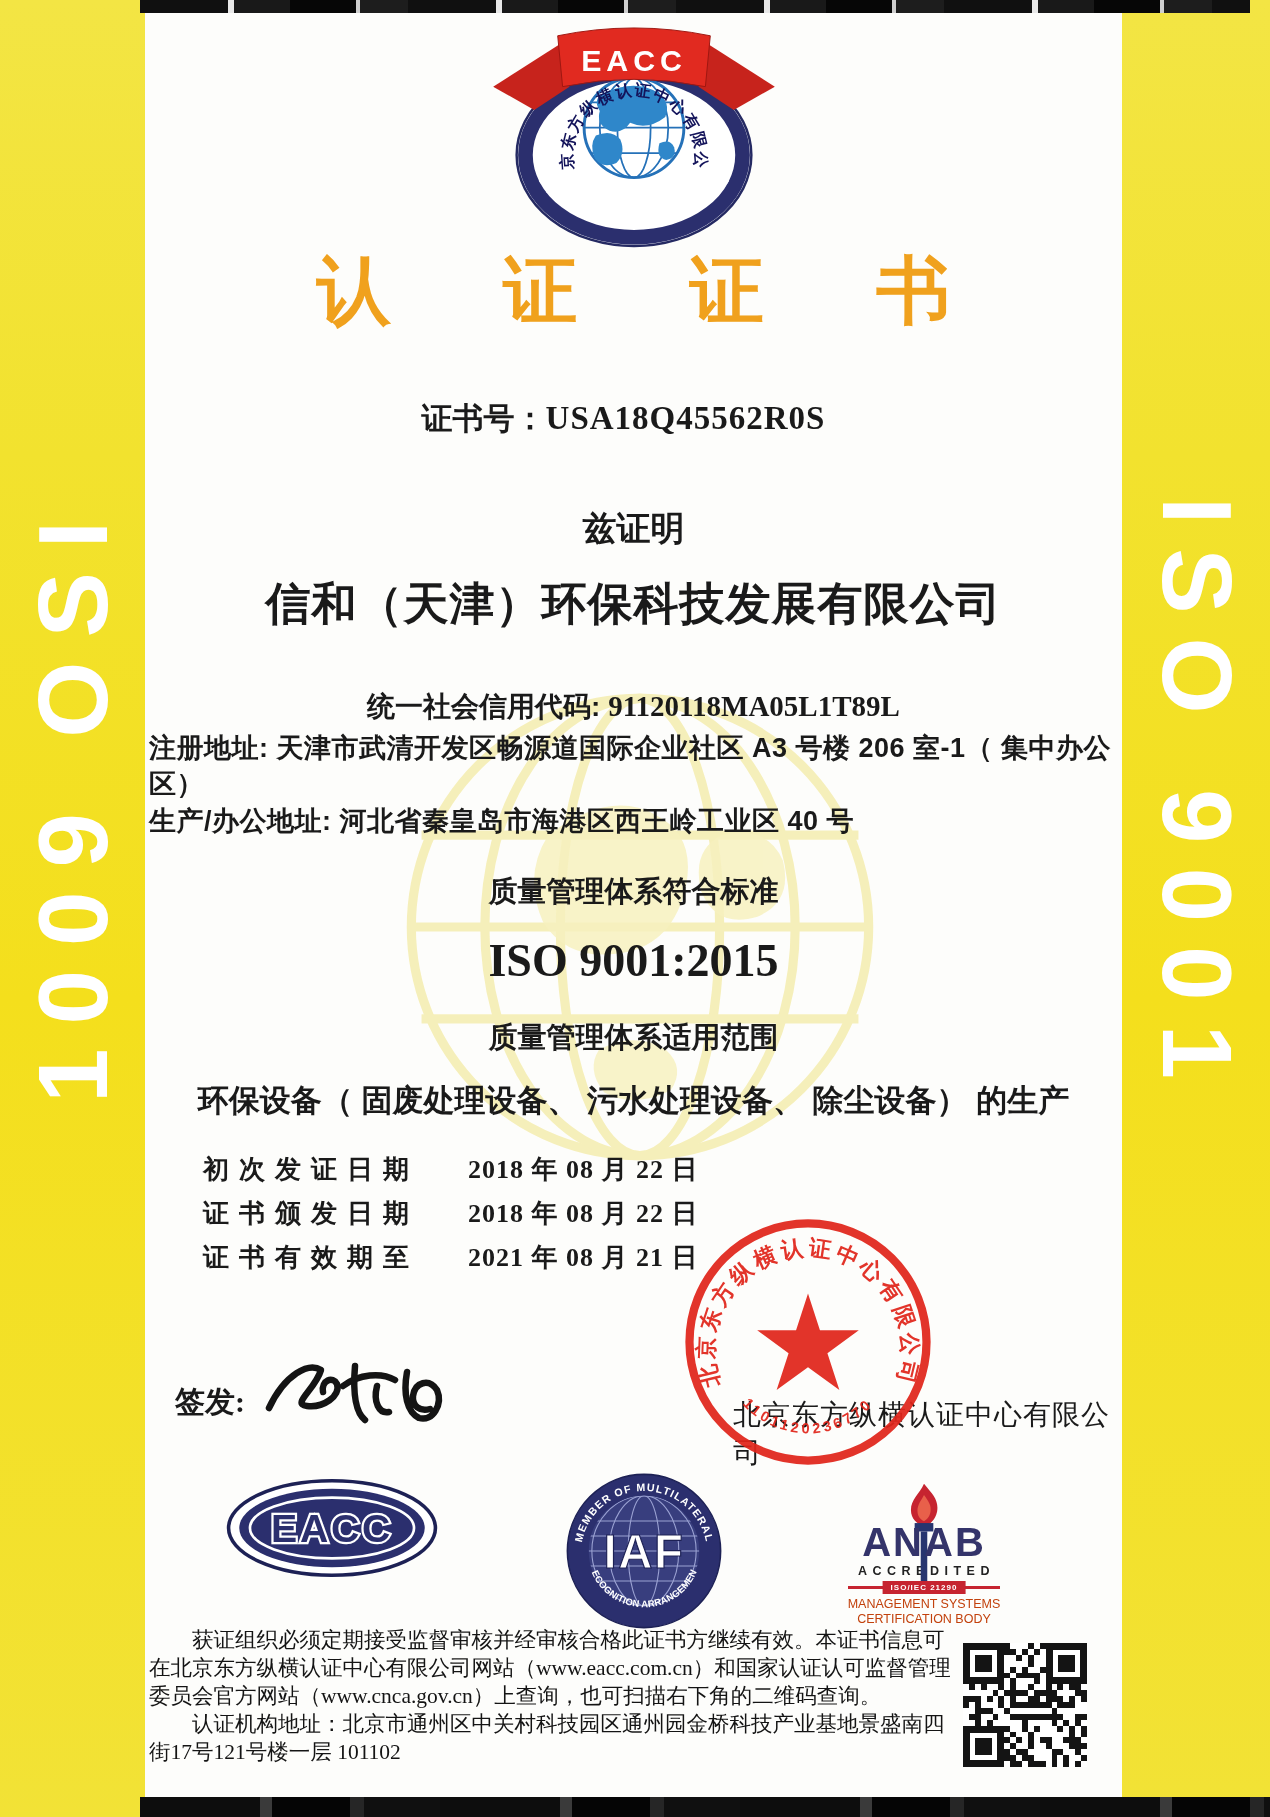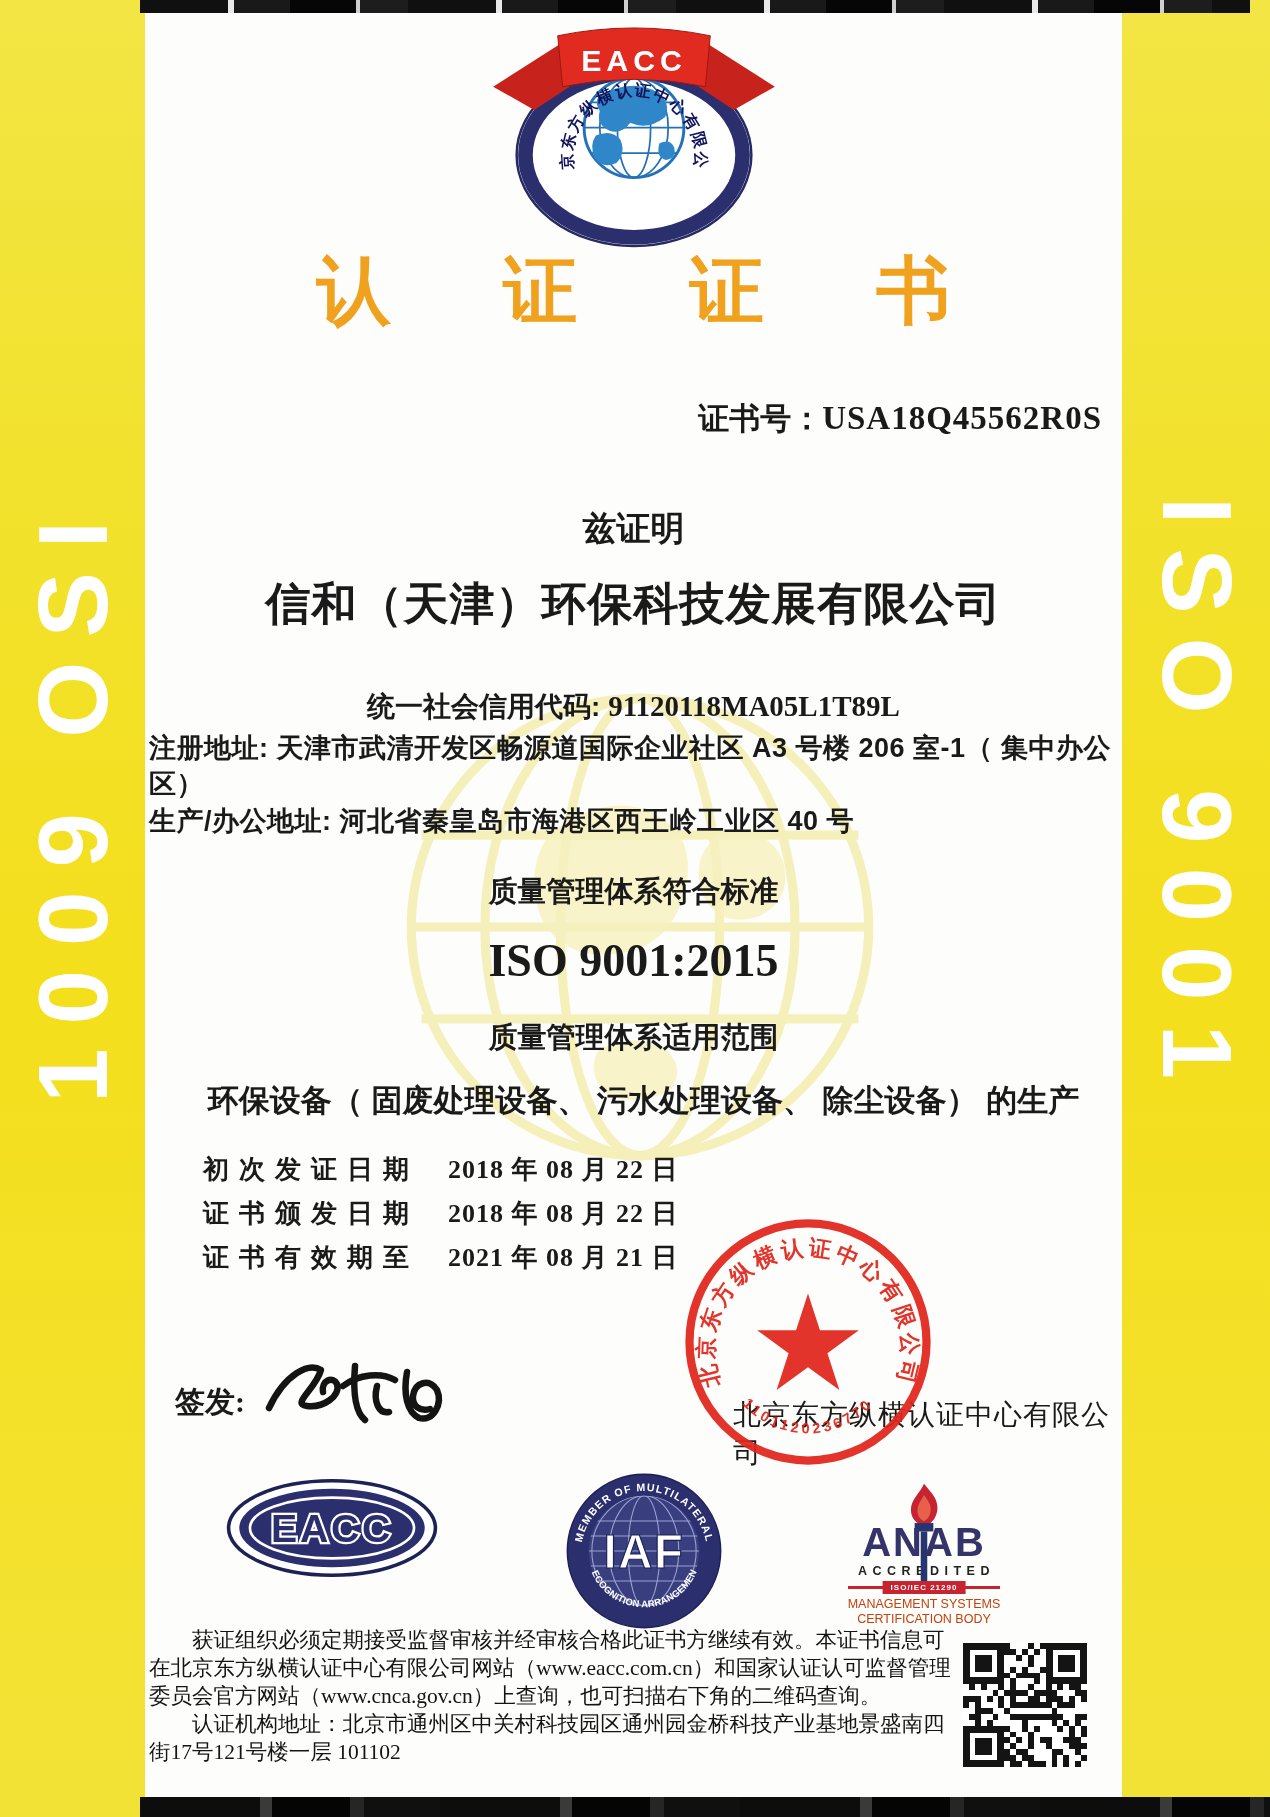--- a/index.html
+++ b/index.html
@@ -25,43 +25,43 @@
   .content{position:absolute;left:145px;top:0;width:977px;height:1817px;}
   .content>div{position:absolute;}
 
   .watermark{position:absolute;left:250px;top:682px;opacity:.55;}
 
   .header-logo{left:50%;top:26px;margin-left:-186px;width:372px;height:223px;}
 
   .title{left:0;width:100%;top:242px;text-align:center;color:#f0a11d;font-weight:700;
          font-size:74px;letter-spacing:46px;text-indent:46px;}
 
-  .cert-row{left:0;right:0;top:398px;text-align:right;padding-right:20px;font-size:31px;}
+  .cert-row{left:0;right:0;top:398px;text-align:center;padding-right:20px;font-size:31px;}
   .cert-row .lbl{font-weight:700;}
   .cert-row .val{font-family:"Liberation Serif","DejaVu Serif",serif;font-weight:600;font-size:33px;letter-spacing:1px;}
 
   .intro{left:0;width:100%;top:506px;text-align:center;font-size:34px;font-weight:700;}
   .company{left:0;width:100%;top:574px;text-align:center;font-size:45px;font-weight:700;letter-spacing:1px;}
 
   .credit{left:0;width:100%;top:688px;text-align:center;font-size:28px;}
   .credit .lbl{font-weight:700;}
   .credit .val{font-family:"Liberation Serif","DejaVu Serif",serif;font-weight:600;font-size:29px;}
 
   .addr{left:4px;width:968px;font-size:27px;font-weight:700;letter-spacing:.5px;}
   .addr1{top:730px;} .addr2{top:803px;}
   .addr .lbl{font-weight:700;}
 
   .caption{left:0;width:100%;text-align:center;font-size:29px;font-weight:700;}
   .std-cap{top:872px;} .scope-cap{top:1018px;}
   .standard{left:0;width:100%;top:934px;text-align:center;font-size:46px;font-weight:600;
             font-family:"Liberation Serif","DejaVu Serif",serif;}
-  .scope{left:0;width:100%;top:1080px;text-align:center;font-size:31px;font-weight:700;padding-left:10px;}
+  .scope{left:0;width:100%;top:1080px;text-align:center;font-size:31px;font-weight:700;}
 
   .dates{left:58px;top:1152px;}
-  .date-row{display:flex;align-items:baseline;height:44px;}
+  .date-row{display:flex;align-items:baseline;height:44px;gap:20px;}
   .date-row .lbl{font-weight:700;font-size:26px;letter-spacing:10px;width:245px;}
   .date-row .val{font-family:"Liberation Serif","DejaVu Serif",serif;font-weight:600;font-size:26px;letter-spacing:1px;}
 
   .issue-label{left:30px;top:1382px;font-size:30px;font-weight:600;
                font-family:"Liberation Serif","DejaVu Serif",serif;}
   .signature{left:112px;top:1346px;width:190px;height:105px;}
 
   .issuer-name{left:588px;top:1396px;font-size:28px;font-weight:500;letter-spacing:1px;}
   .seal{left:527px;top:1206px;width:272px;height:272px;opacity:.93;}
 

